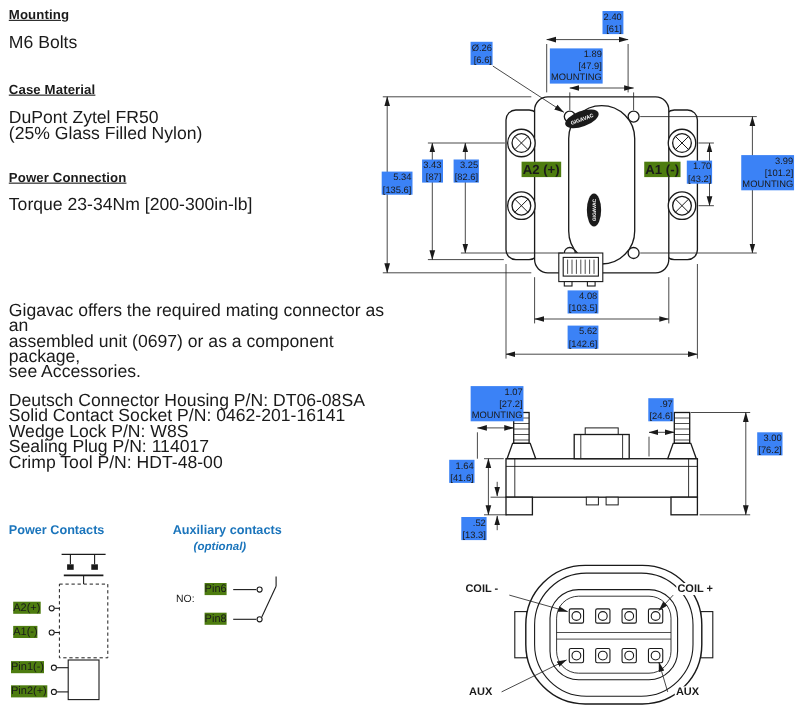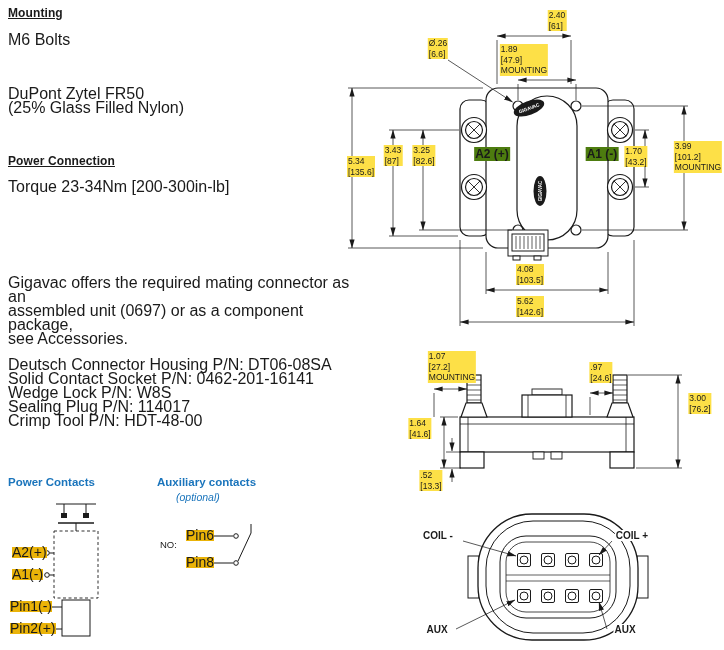--- a/index.html
+++ b/index.html
@@ -4,26 +4,26 @@
 <style>
   *{margin:0;padding:0;box-sizing:border-box}
   html,body{background:#fff}
   body{width:724px;height:650px;position:relative;font-family:"Liberation Sans",sans-serif;color:#1a1a1a}
   .canvas{position:absolute;left:0;top:0;width:724px;height:650px;background:#fff;overflow:hidden}
   .art{position:absolute;left:0;top:0}
   .sec{position:absolute;left:8px;width:348px}
   .sec h3{font-size:12px;font-weight:bold;text-decoration:underline;letter-spacing:.1px}
   .sec .bodytext{margin-top:13px;font-size:16px;line-height:14px;white-space:pre-line}
   .sec .bodytext.gap{margin-top:12px}
-  .lbl{position:absolute;transform:translateX(-50%);text-align:left;font-size:8.5px;line-height:10.5px;background:#fde047;white-space:pre-line;padding:0 1px}
+  .lbl{position:absolute;transform:translateX(-50%);text-align:right;font-size:8.5px;line-height:10.5px;background:#3b82f6;white-space:pre-line;padding:0 1px}
   .tlbl{position:absolute;transform:translateX(-50%);font-size:12px;font-weight:bold;background:#4d7c0f;padding:0 1px;white-space:nowrap}
   .clbl{position:absolute;transform:translateX(-50%);font-size:10px;font-weight:bold;background:#fff;padding:0 1px;white-space:nowrap}
-  .plbl{position:absolute;font-size:14px;line-height:11px;background:#eab308;white-space:nowrap}
+  .plbl{position:absolute;font-size:10px;line-height:11px;background:#4d7c0f;white-space:nowrap}
   .hblue{position:absolute;font-size:11.5px;font-weight:bold;color:#1b75bc;white-space:nowrap}
-  .iopt{position:absolute;font-size:10.5px;font-style:italic;font-weight:normal;color:#1b75bc}
+  .iopt{position:absolute;font-size:10.5px;font-style:italic;font-weight:bold;color:#1b75bc}
   .nolbl{position:absolute;font-size:9.5px;font-weight:normal;background:#fff}
 </style>
 </head>
 <body>
 
 <div class="canvas">
 
   <svg class="art" width="724" height="650" viewBox="0 0 724 650" xmlns="http://www.w3.org/2000/svg">
     <defs>
       <marker id="arr" markerUnits="userSpaceOnUse" markerWidth="9" markerHeight="8" refX="8.6" refY="4" orient="auto-start-reverse">
@@ -231,20 +231,21 @@
       <line x1="251" y1="533" x2="251" y2="524"></line>
     </g>
   </svg>
 
   <div class="sec" style="top:6px">
     <h3>Mounting</h3>
     <div class="bodytext">M6 Bolts</div>
   </div>
 
   <div class="sec" style="top:74px">
+    <h3>Case Material</h3>
     <div class="bodytext">DuPont Zytel FR50
 (25% Glass Filled Nylon)</div>
   </div>
 
   <div class="sec" style="top:154px">
     <h3>Power Connection</h3>
     <div class="bodytext gap">Torque 23-34Nm [200-300in-lb]</div>
   </div>
 
   <div class="sec" style="top:263px">

